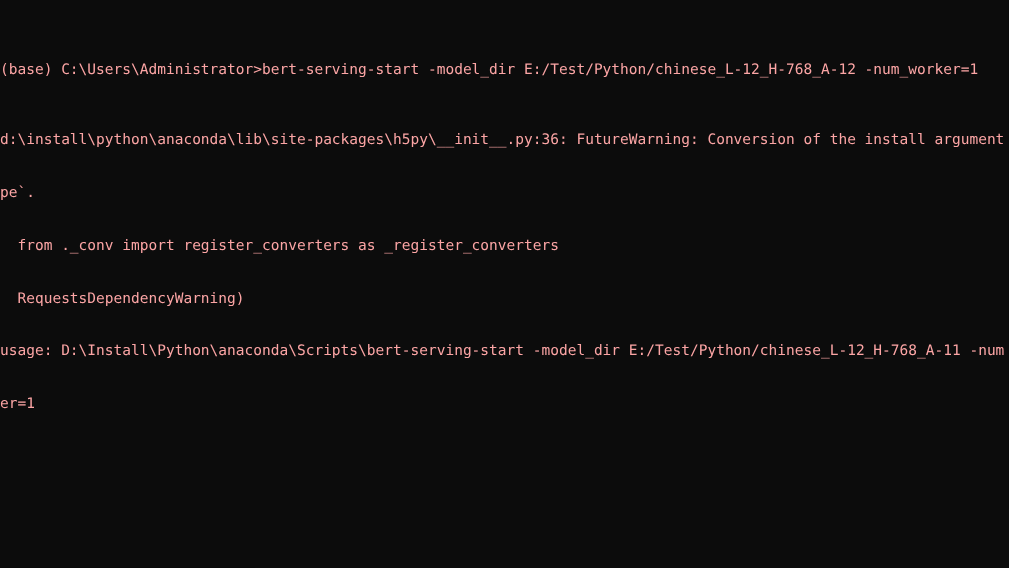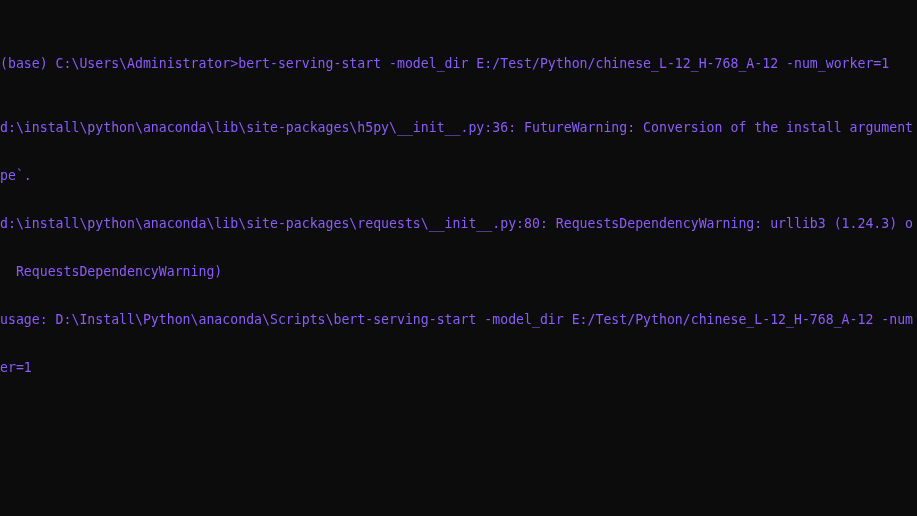--- a/index.html
+++ b/index.html
@@ -9,21 +9,21 @@
   }
   #terminal {
     position: relative;
     width: 917px;
     height: 516px;
     background: #0c0c0c;
     overflow: hidden;
     font-family: "DejaVu Sans Mono", "Liberation Mono", monospace;
     font-size: 13.2px;
     line-height: 16px;
-    color: #8b5cf6;
+    color: #fca5a5;
     letter-spacing: 0px;
     white-space: pre;
     -webkit-font-smoothing: none;
     font-smooth: never;
   }
   .screen {
     position: absolute;
     top: 8px;
     left: 0px;
     width: 917px;
@@ -38,23 +38,23 @@
 </head>
 <body>
 
 <div id="terminal">
   <div class="screen">
 
     <div class="line">(base) C:\Users\Administrator&gt;bert-serving-start -model_dir E:/Test/Python/chinese_L-12_H-768_A-12 -num_worker=1</div>
 
     <div class="line">d:\install\python\anaconda\lib\site-packages\h5py\__init__.py:36: FutureWarning: Conversion of the install argument</div>
     <div class="line">pe`.</div>
-    <div class="line">d:\install\python\anaconda\lib\site-packages\requests\__init__.py:80: RequestsDependencyWarning: urllib3 (1.24.3) o</div>
+    <div class="line">  from ._conv import register_converters as _register_converters</div>
     <div class="line">  RequestsDependencyWarning)</div>
-    <div class="line">usage: D:\Install\Python\anaconda\Scripts\bert-serving-start -model_dir E:/Test/Python/chinese_L-12_H-768_A-12 -num</div>
+    <div class="line">usage: D:\Install\Python\anaconda\Scripts\bert-serving-start -model_dir E:/Test/Python/chinese_L-12_H-768_A-11 -num</div>
     <div class="line">er=1</div>
 
     
 
     
 
     
 
   </div>
 </div>

